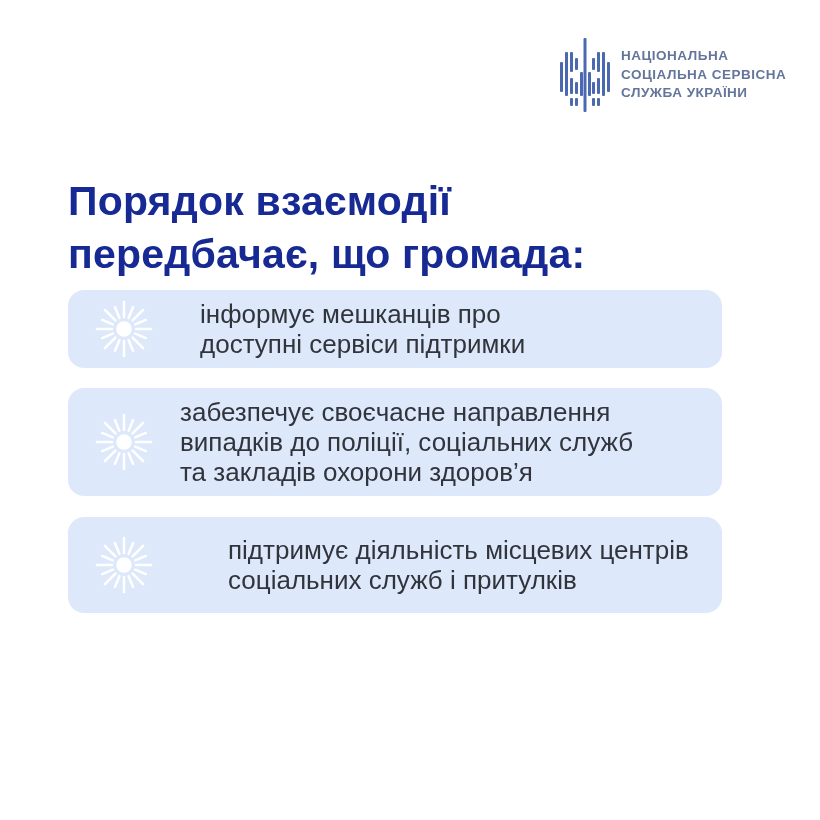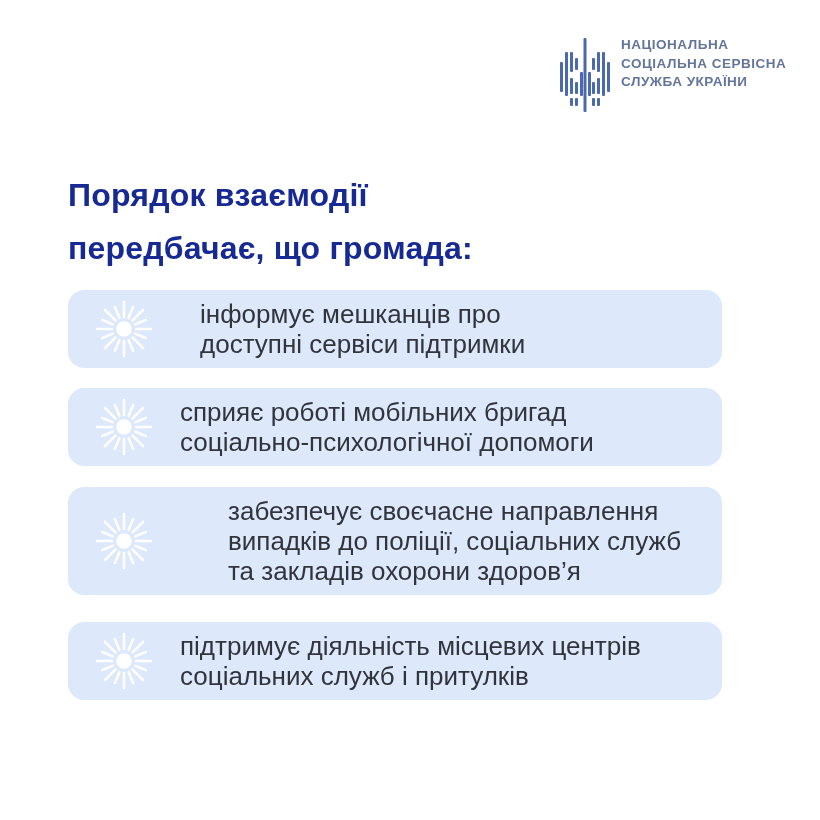--- a/index.html
+++ b/index.html
@@ -7,35 +7,35 @@
     width: 820px; height: 820px;
     background: var(--page_bg, #ffffff);
     position: relative;
     font-family: "Liberation Sans", sans-serif;
     overflow: hidden;
   }
 
   
   .logo {
     position: absolute; left: 558px; top: 36px;
-    display: flex; gap: 9px;
+    display: flex; align-items: center; gap: 9px;
   }
   .trident { width: 54px; height: 78px; display: block; }
   .org-name {
     font-size: 13.5px; line-height: 18.5px;
     font-weight: 600; letter-spacing: 0.5px;
     color: var(--logo_text, #63759b);
     white-space: pre-line;
     text-transform: uppercase;
   }
 
   
   .title {
     position: absolute; left: 68px; top: 148px;
-    font-size: 32px; line-height: 53px;
+    font-size: 41px; line-height: 53px;
     font-weight: bold; letter-spacing: 0.2px;
     color: var(--title_color, #172a94);
     white-space: pre-line;
   }
 
   
   .cards {
     position: absolute; left: 68px; top: 290px;
     width: 654px;
     display: flex; flex-direction: column;
@@ -103,29 +103,20 @@
   <div class="card">
     <div class="icon-wrap">
       <svg class="starburst" viewBox="0 0 60 60" aria-hidden="true">
           <use href="#star-sym"></use>
         </svg>
     </div>
     <div class="card-text">інформує мешканців про
 доступні сервіси підтримки</div>
   </div>
 
-  <div class="card">
-    <div class="icon-wrap">
-      <svg class="starburst" viewBox="0 0 60 60" aria-hidden="true">
-          <use href="#star-sym"></use>
-        </svg>
-    </div>
-    <div class="card-text">сприяє роботі мобільних бригад
-соціально-психологічної допомоги</div>
-  </div>
 
   <div class="card">
     <div class="icon-wrap">
       <svg class="starburst" viewBox="0 0 60 60" aria-hidden="true">
           <use href="#star-sym"></use>
         </svg>
     </div>
     <div class="card-text">забезпечує своєчасне направлення
 випадків до поліції, соціальних служб
 та закладів охорони здоров’я</div>

